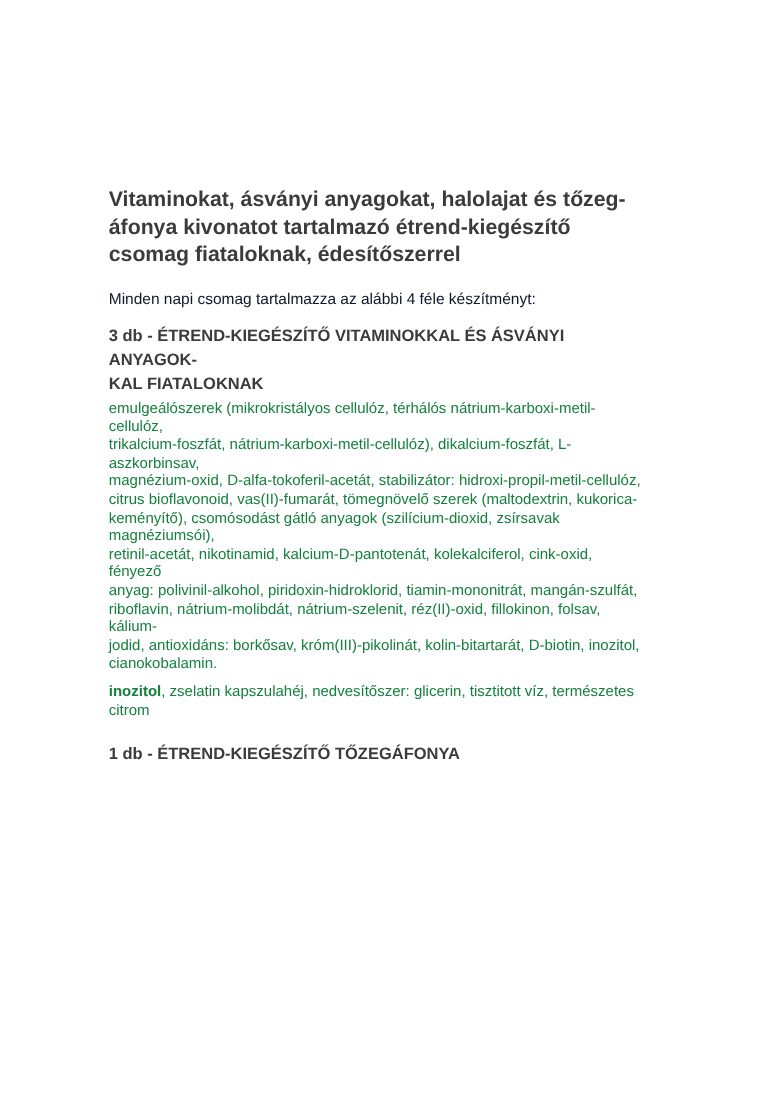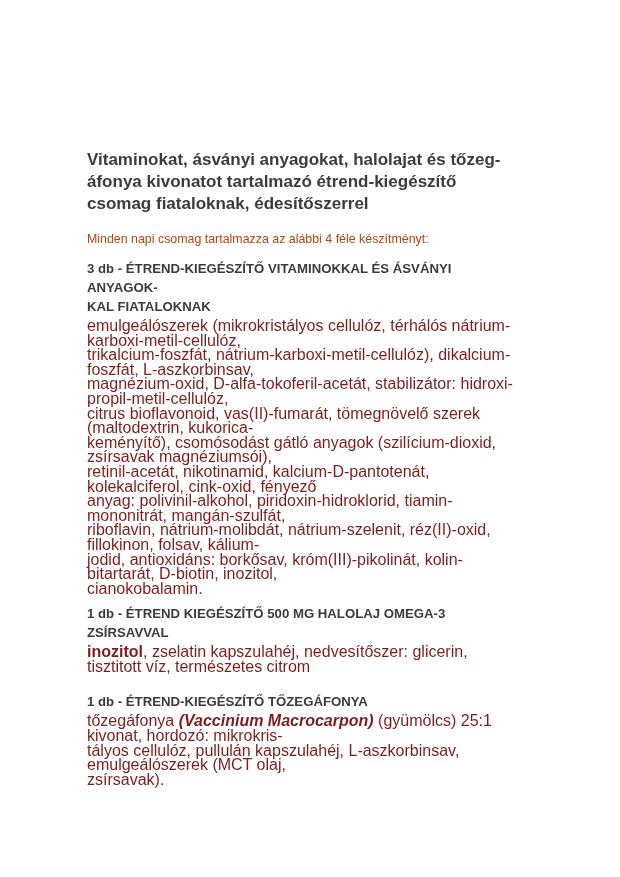--- a/index.html
+++ b/index.html
@@ -32,41 +32,41 @@
   }
   .ingredients-heading {
     font-size: 14.5px;
     font-weight: bold;
     color: #3b3b3b;
     margin: 0 0 9px 0;
   }
   .intro-line {
     font-size: 12.4px;
     line-height: 15px;
-    color: #c2410c;
+    color: #0f172a;
     margin: 0 0 12px 0;
   }
   .section {
     margin-top: 8px;
   }
   .section.gap-lg {
     margin-top: 18px;
   }
   .section-heading {
     font-size: 13.2px;
     font-weight: bold;
     line-height: 19px;
     color: #3b3b3b;
     white-space: pre-line;
     margin: 0 0 3px 0;
   }
   .section-body {
-    font-size: 16px;
+    font-size: 12px;
     line-height: 14.6px;
-    color: #7f1d1d;
+    color: #15803d;
     margin: 0;
   }
   .lines {
     white-space: pre-line;
   }
   .b {
     font-weight: bold;
   }
   .bi {
     font-weight: bold;
@@ -95,30 +95,23 @@
 citrus bioflavonoid, vas(II)-fumarát, tömegnövelő szerek (maltodextrin, kukorica-
 keményítő), csomósodást gátló anyagok (szilícium-dioxid, zsírsavak magnéziumsói),
 retinil-acetát, nikotinamid, kalcium-D-pantotenát, kolekalciferol, cink-oxid, fényező
 anyag: polivinil-alkohol, piridoxin-hidroklorid, tiamin-mononitrát, mangán-szulfát,
 riboflavin, nátrium-molibdát, nátrium-szelenit, réz(II)-oxid, fillokinon, folsav, kálium-
 jodid, antioxidáns: borkősav, króm(III)-pikolinát, kolin-bitartarát, D-biotin, inozitol,
 cianokobalamin.</p>
     </div>
 
     <div class="section">
-      <h3 class="section-heading lines">1 db - ÉTREND KIEGÉSZÍTŐ 500 MG HALOLAJ OMEGA-3
-ZSÍRSAVVAL</h3>
       <p class="section-body">
         <span class="body-line"><span class="b">inozitol</span><span>, zselatin kapszulahéj, nedvesítőszer: glicerin, tisztitott víz, természetes citrom</span></span><br>
       </p>
     </div>
 
     <div class="section gap-lg">
       <h3 class="section-heading lines">1 db - ÉTREND-KIEGÉSZÍTŐ TŐZEGÁFONYA</h3>
-      <p class="section-body">
-        <span class="body-line"><span>tőzegáfonya </span><span class="bi">(Vaccinium Macrocarpon)</span><span> (gyümölcs) 25:1 kivonat, hordozó: mikrokris-</span></span><br>
-        <span class="body-line lines">tályos cellulóz, pullulán kapszulahéj, L-aszkorbinsav, emulgeálószerek (MCT olaj,
-zsírsavak).</span>
-      </p>
     </div>
 
   </div>
 </div>
 
 </body></html>

